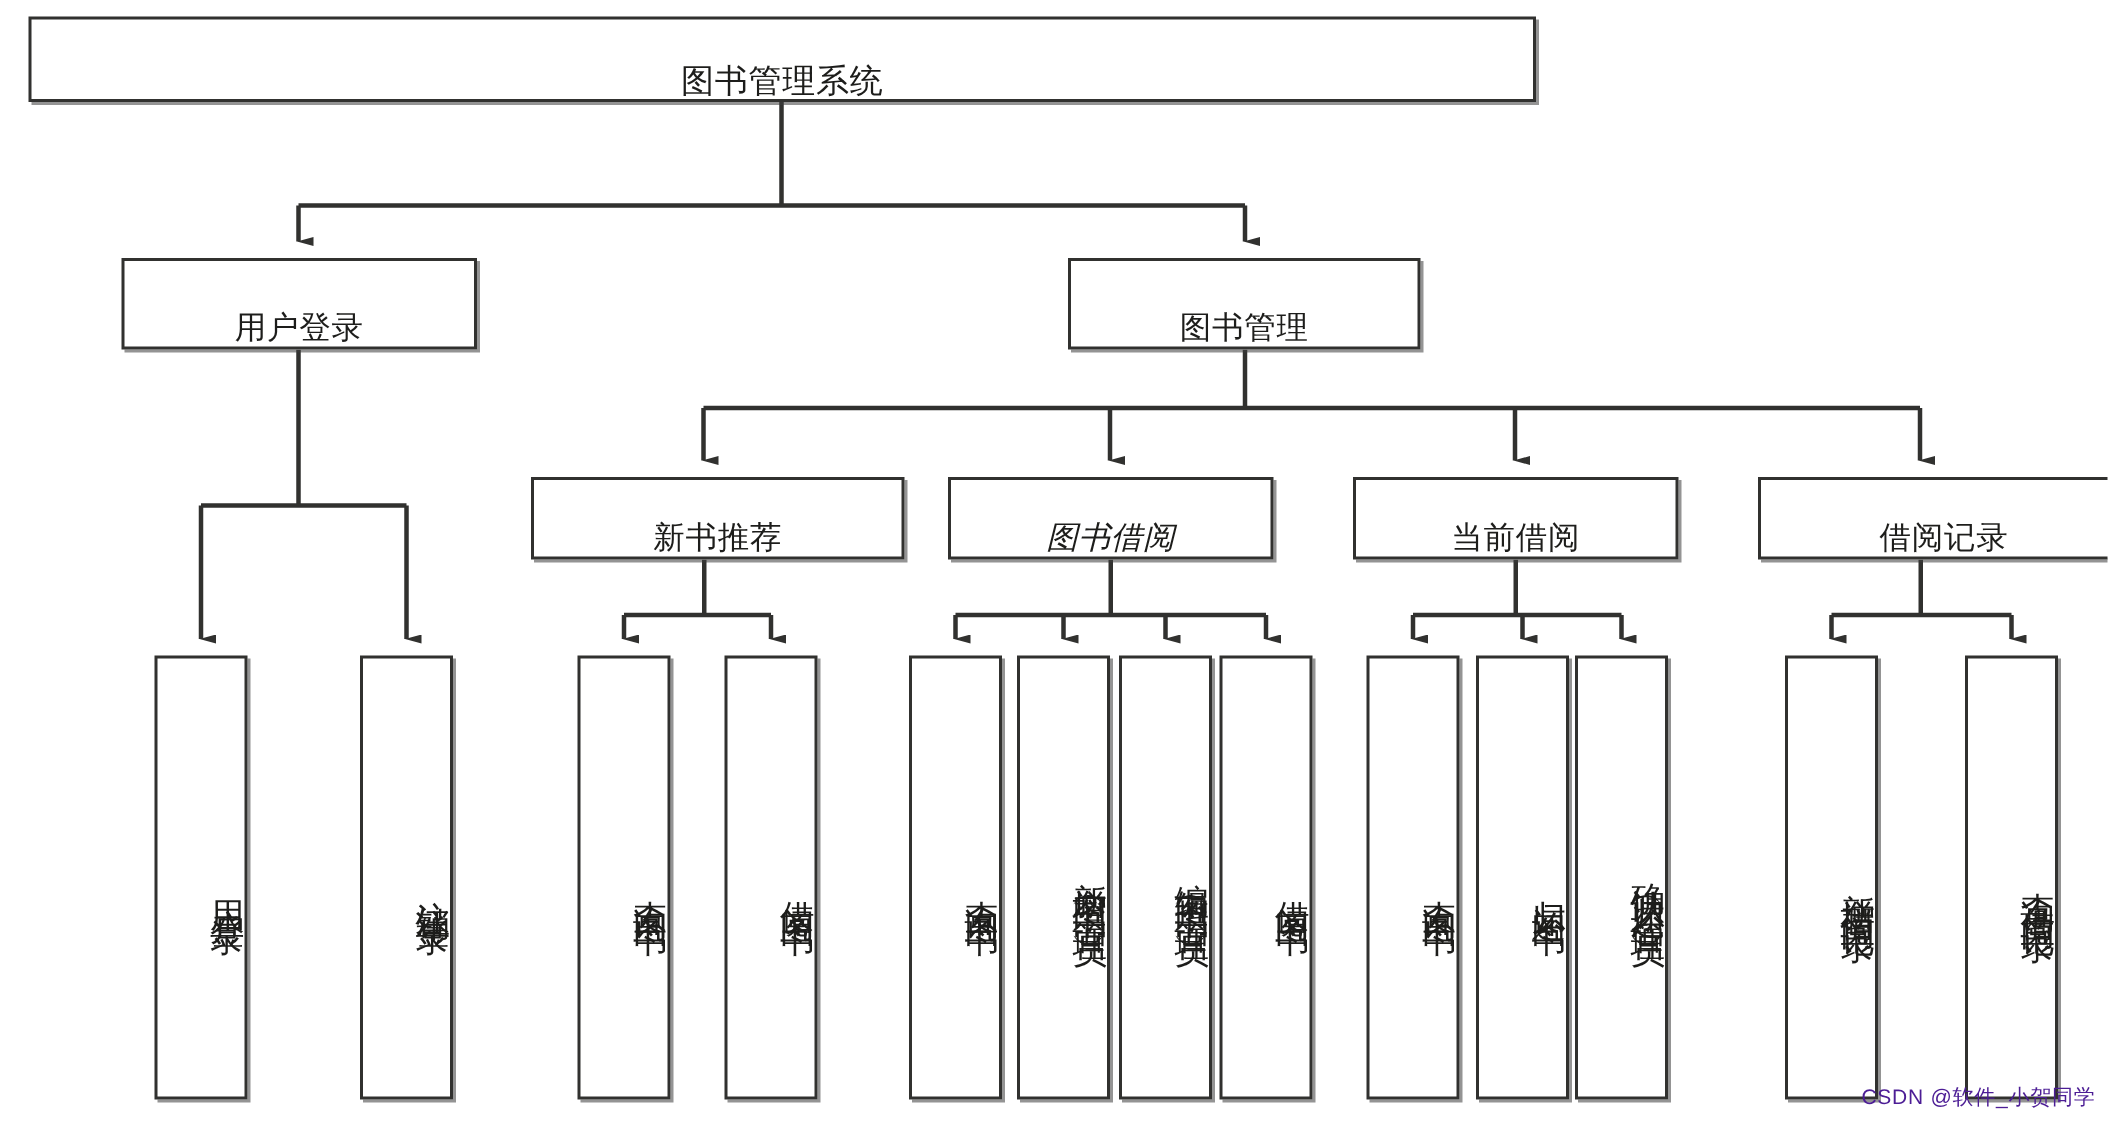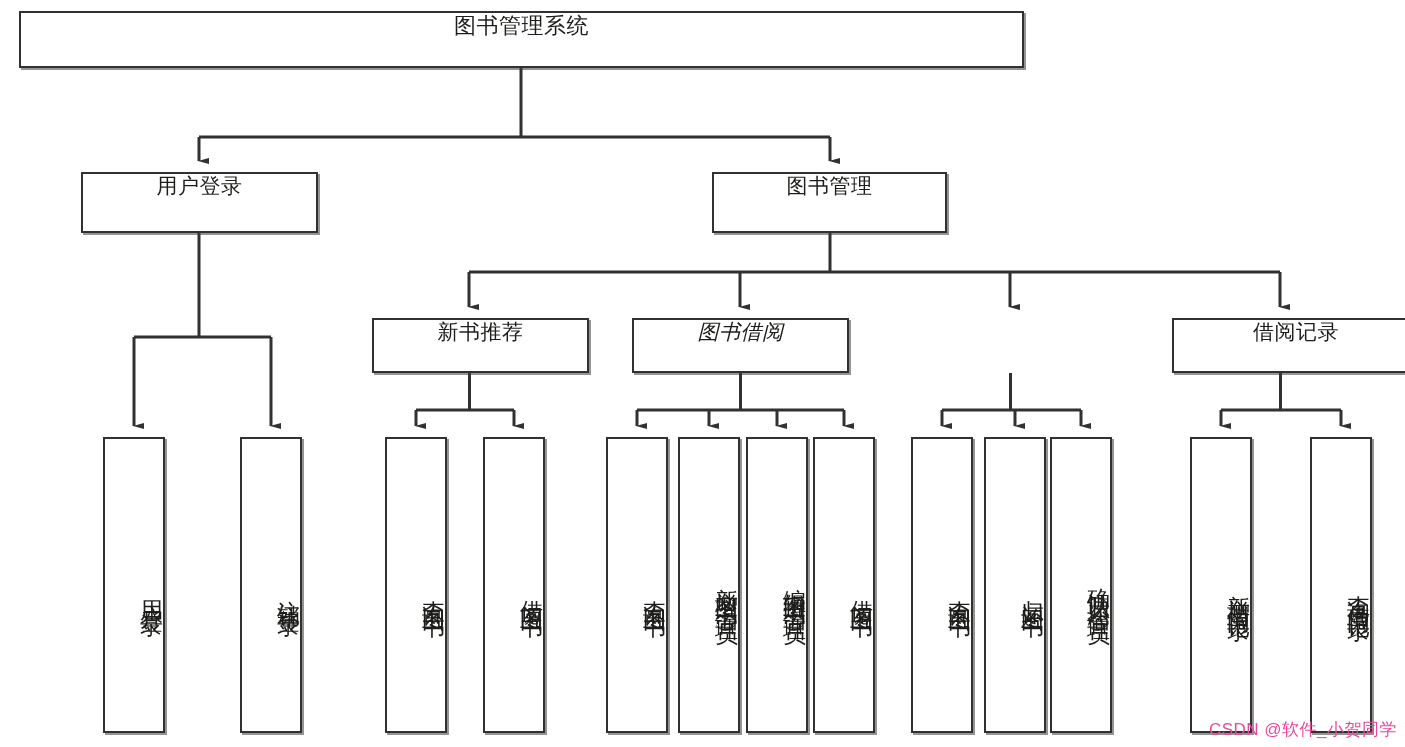--- a/index.html
+++ b/index.html
@@ -1,32 +1,32 @@
 <!DOCTYPE html>
 <html><head>
 <meta charset="utf-8">
 <style>
   html,body{margin:0;padding:0;background:#ffffff;}
   body{width:1405px;height:747px;overflow:hidden;
        font-family:"Liberation Sans","DejaVu Sans",sans-serif;}
   #stage{position:relative;width:1405px;height:747px;background:#fff;}
   #wires{position:absolute;left:0;top:0;width:1405px;height:747px;}
   .node{position:absolute;box-sizing:border-box;background:#ffffff;
-        border:2px solid #31312f;display:flex;align-items:flex-start;
+        border:2px solid #31312f;display:flex;align-items:flex-end;
         justify-content:center;color:#1d1d1b;}
   .node.shadow{box-shadow:2px 2px 0 0 rgba(60,60,60,.55);}
   .node .lbl{line-height:1.15;text-align:center;white-space:nowrap;}
   .h-node .lbl{font-size:21px;letter-spacing:.5px;}
   .root .lbl{font-size:22px;}
   .v-node{writing-mode:vertical-rl;text-orientation:upright;
           align-items:flex-start;justify-content:center;padding-top:14px;}
   .v-node .lbl{font-size:23px;writing-mode:vertical-rl;text-orientation:upright;
                letter-spacing:5px;white-space:nowrap;line-height:1;}
-  #watermark{position:absolute;right:8px;bottom:6px;font-size:17px;
-             color:#ec4899;letter-spacing:.5px;pointer-events:none;}
+  #watermark{position:absolute;right:8px;bottom:6px;font-size:14px;
+             color:#4c1d95;letter-spacing:.5px;pointer-events:none;}
 </style>
 </head>
 <body>
 
 <div id="stage">
   <svg id="wires" viewBox="0 0 1405 747" xmlns="http://www.w3.org/2000/svg">
     <defs>
       <marker id="arrow" markerWidth="10" markerHeight="12" refX="3" refY="10" orient="auto" markerUnits="userSpaceOnUse">
         <path d="M0,0 L6,0 L3,11 Z" fill="#31312f"></path>
       </marker>
@@ -72,25 +72,28 @@
     <span class="lbl">图书管理系统</span>
   </div>
 
   <div class="node shadow h-node" id="n-l1-0" style="left: 81px; top: 172px; width: 237px; height: 61px;">
     <span class="lbl">用户登录</span>
   </div>
   <div class="node shadow h-node" id="n-l1-1" style="left: 712px; top: 172px; width: 235px; height: 61px;">
     <span class="lbl">图书管理</span>
   </div>
 
-  <div class="node shadow h-node" id="n-l2-0" style="left: 372px; top: 318px; width: 217px; height: 55px;">
+  <div class="node shadow h-node" id="n-l2-0" style="left: 354px; top: 318px; width: 249px; height: 55px;">
     <span class="lbl">新书推荐</span>
   </div>
   <div class="node shadow h-node" id="n-l2-1" style="left: 632px; top: 318px; width: 217px; height: 55px; font-style: italic;">
     <span class="lbl">图书借阅</span>
+  </div>
+  <div class="node shadow h-node" id="n-l2-2" style="left: 902px; top: 318px; width: 217px; height: 55px;">
+    <span class="lbl">当前借阅</span>
   </div>
   <div class="node shadow h-node" id="n-l2-3" style="left: 1172px; top: 318px; width: 248px; height: 55px;">
     <span class="lbl">借阅记录</span>
   </div>
 
   <div id="leaf-host">
       <div class="node shadow v-node" id="n-leaf-0" style="left: 103px; top: 437px; width: 62px; height: 296px;">
         <span class="lbl">用户登录</span>
       </div>
       <div class="node shadow v-node" id="n-leaf-1" style="left: 240px; top: 437px; width: 62px; height: 296px;">

